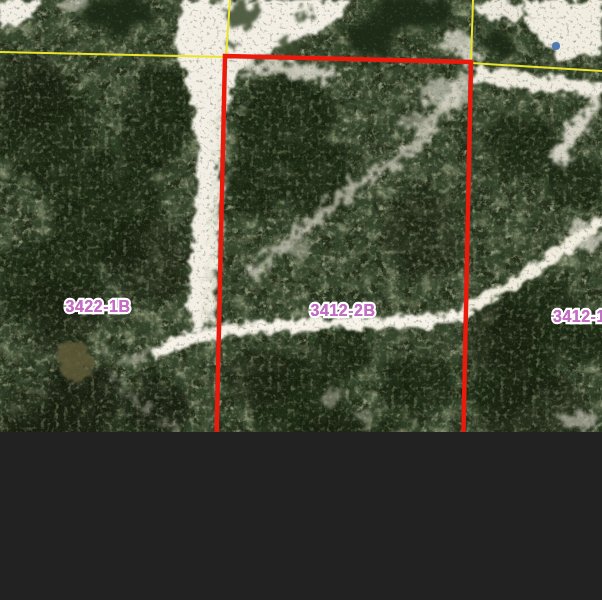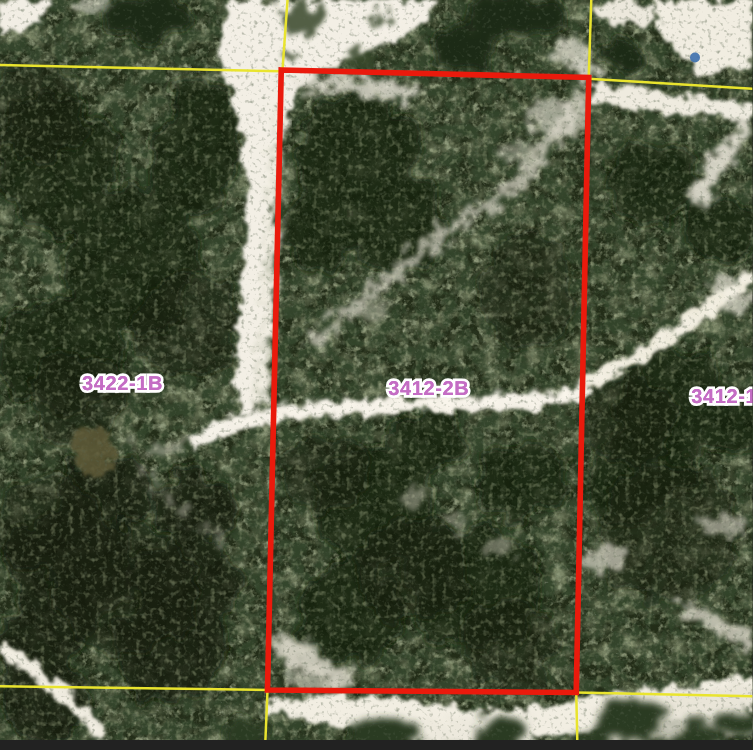--- a/index.html
+++ b/index.html
@@ -1,16 +1,16 @@
 <!DOCTYPE html>
 <html><head>
 <meta charset="utf-8">
 <style>
   html,body{margin:0;padding:0;background:#222;}
-  #stage{width:602px;height:592px;overflow:hidden;position:relative;font-family:"Liberation Sans",sans-serif;text-align:center;}
+  #stage{width:602px;height:432px;overflow:hidden;position:relative;font-family:"Liberation Sans",sans-serif;text-align:center;}
 </style>
 </head>
 <body>
 
 <div id="stage">
 <svg width="602" height="600" viewBox="0 0 602 600" xmlns="http://www.w3.org/2000/svg">
 <defs>
   <filter id="veg1" x="0" y="0" width="602" height="600" filterUnits="userSpaceOnUse">
     <feTurbulence type="fractalNoise" baseFrequency="0.055" numOctaves="4" seed="11" result="n"></feTurbulence>
     <feColorMatrix in="n" type="matrix" values="0 0 0 0 0.26  0 0 0 0 0.31  0 0 0 0 0.18  2.4 0 0 0 -1.0"></feColorMatrix>

